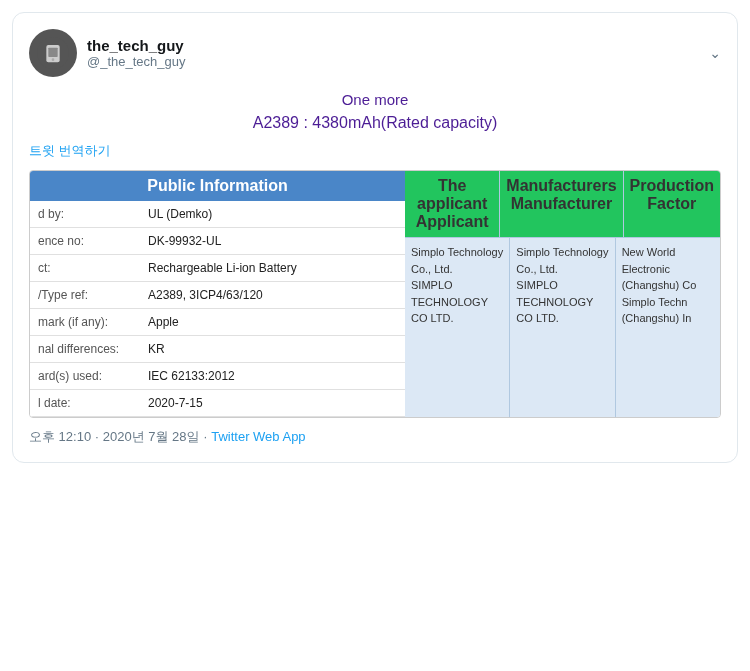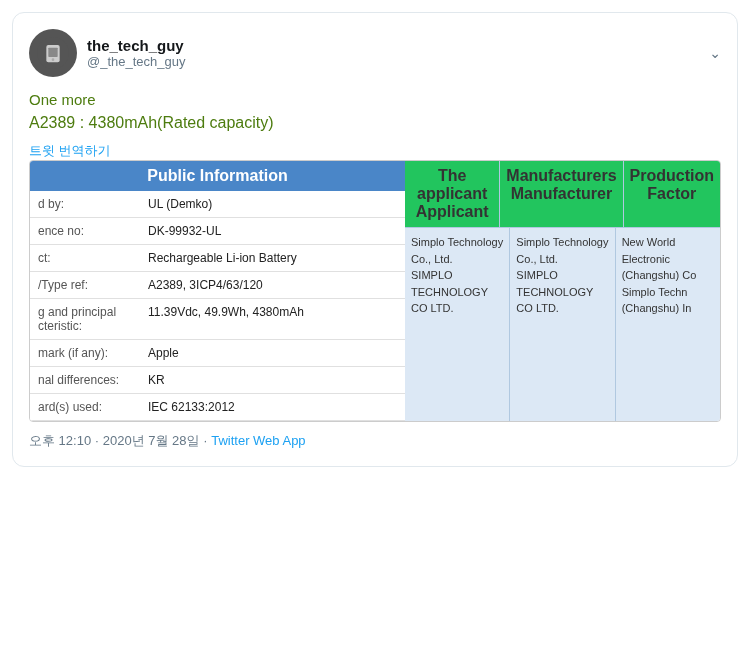--- a/index.html
+++ b/index.html
@@ -68,39 +68,41 @@
     }
 
     .chevron-icon {
       color: #657786;
       font-size: 14px;
       cursor: pointer;
     }
 
     .tweet-text {
       font-size: 17px;
-      color: #4d7c0f;
+      color: #4c1d95;
       line-height: 1.4;
       margin-bottom: 8px;
+      text-align: center;
     }
 
     .tweet-text .title-line {
       font-size: 15px;
       margin-bottom: 2px;
     }
 
     .tweet-text .subtitle-line {
       font-size: 16px;
       font-weight: 500;
       margin-bottom: 4px;
     }
 
     .translate-link {
       color: #1da1f2;
       font-size: 13px;
+      margin-bottom: 10px;
       cursor: pointer;
       text-decoration: none;
       display: block;
     }
 
     
     .table-wrapper {
       border: 1px solid #ccc;
       border-radius: 4px;
       overflow: hidden;
@@ -248,35 +250,34 @@
             </tr>
             <tr>
               <td style="white-space: pre-line;">ct:</td>
               <td>Rechargeable Li-ion Battery</td>
             </tr>
             <tr>
               <td style="white-space: pre-line;">/Type ref:</td>
               <td>A2389, 3ICP4/63/120</td>
             </tr>
             <tr>
-              <td style="white-space: pre-line;">g and principal
-cteristic:</td>
-              <td>11.39Vdc, 49.9Wh, 4380mAh</td>
-            </tr>
-            <tr>
               <td style="white-space: pre-line;">mark (if any):</td>
               <td>Apple</td>
             </tr>
             <tr>
               <td style="white-space: pre-line;">nal differences:</td>
               <td>KR</td>
             </tr>
             <tr>
               <td style="white-space: pre-line;">ard(s) used:</td>
               <td>IEC 62133:2012</td>
+            </tr>
+            <tr>
+              <td style="white-space: pre-line;">l date:</td>
+              <td>2020-7-15</td>
             </tr>
           </tbody>
       </table>
     </div>
 
     <div class="right-panel">
       <div class="right-header-row">
         <div class="right-col-header">
           <div>The applicant</div>
           <div>Applicant</div>

